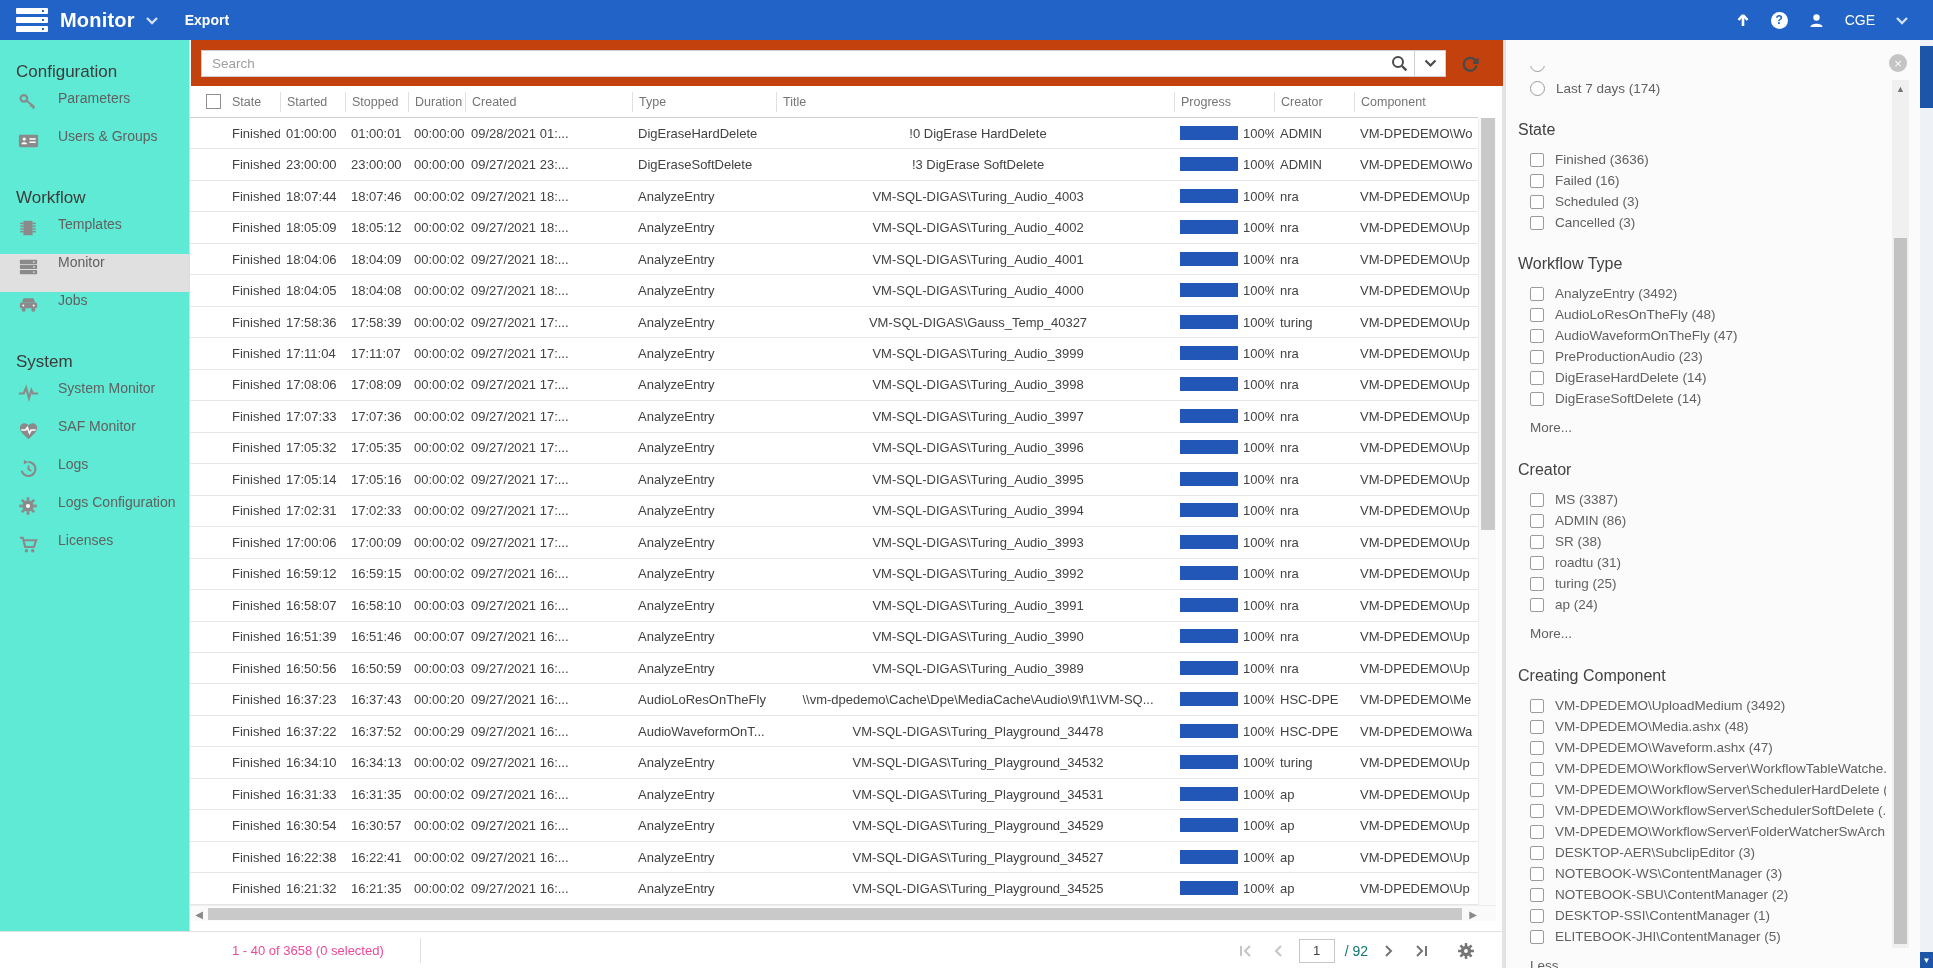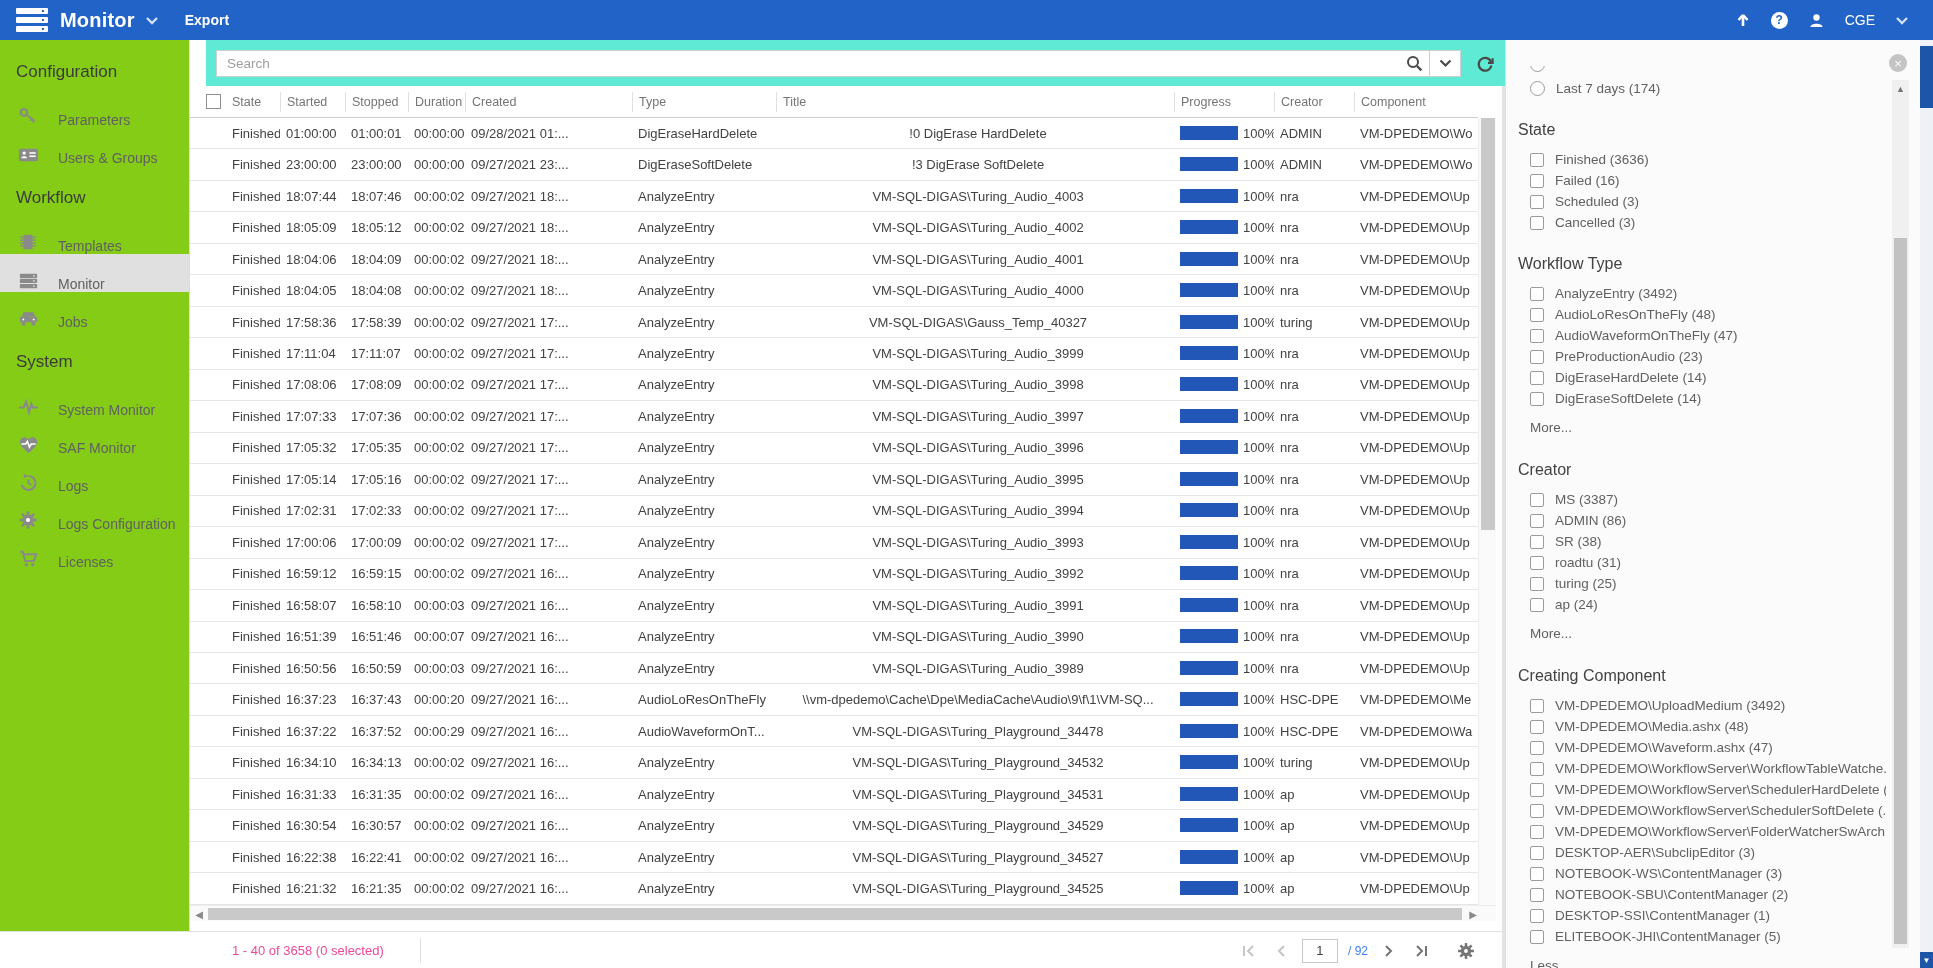--- a/index.html
+++ b/index.html
@@ -12,32 +12,32 @@
   .logo i { display:block; width:32px; height:6px; background:#fff; border-radius:1px; position:relative; }
   .logo i::after { content:""; position:absolute; right:4px; top:2px; width:2px; height:2px; background:#2163c7; }
   .app-title { font-size:20px; font-weight:700; margin-left:12px; letter-spacing:.2px; }
   .tb-chev { margin-left:10px; }
   .export { margin-left:26px; font-size:14px; font-weight:700; cursor:pointer; }
   .tb-right { position:absolute; right:24px; top:0; height:40px; display:flex; align-items:center; gap:20px; }
   .help-circle { width:17px; height:17px; background:#fff; border-radius:50%; color:#2163c7; font-size:12px; font-weight:700; display:flex; align-items:center; justify-content:center; }
   .username { font-size:14px; }
 
   
-  .sidebar { position:absolute; left:0; top:40px; width:190px; height:891px; background:#84cc16; border-right:1px solid #dcdcdc; padding-top:14px; }
+  .sidebar { position:absolute; left:0; top:40px; width:190px; height:891px; background:#5eead4; border-right:1px solid #dcdcdc; padding-top:14px; }
   .sb-heading { font-size:17px; color:#3c3c3c; margin:22px 0 8px 16px; }
   .sb-heading.first { margin-top:8px; }
-  .sb-item { height:38px; display:flex; align-items:flex-end; gap:18px; padding-left:16px; font-size:14px; color:#616161; cursor:pointer; }
+  .sb-item { height:38px; display:flex; align-items:flex-start; gap:18px; padding-left:16px; font-size:14px; color:#616161; cursor:pointer; }
   .sb-item.selected { background:#e0e0e0; }
   .sb-icon { width:24px; height:24px; flex:0 0 24px; display:flex; align-items:center; justify-content:center; }
   .sidebar-collapse { position:absolute; left:0; top:931px; width:190px; height:37px; background:#fff; border-top:1px solid #e0e0e0; border-right:1px solid #e0e0e0; display:flex; align-items:center; justify-content:flex-end; padding-right:18px; }
   .collapse-glyph { font-size:20px; color:#9e9e9e; cursor:pointer; line-height:1; }
 
   
   .main { position:absolute; left:190px; top:40px; width:1312px; height:891px; background:#fff; }
-  .searchrow { position:absolute; left:16px; top:0; width:100%; height:46px; background:#5eead4; display:flex; align-items:center; }
+  .searchrow { position:absolute; left:1px; top:0; width:100%; height:46px; background:#c2410c; display:flex; align-items:center; }
   .searchbox { position:absolute; left:10px; top:10px; width:1444px; height:27px; border:1px solid #cfcfcf; background:#fff; display:flex; align-items:center; }
   .searchbox { width:1245px; }
   .searchbox input { flex:1; border:0; outline:none; font-size:13.5px; color:#424242; padding:0 10px; font-family:inherit; }
   .searchbox input::placeholder { color:#9e9e9e; }
   .sb-divider { width:1px; height:27px; background:#cfcfcf; }
   .icon-btn { width:30px; height:27px; display:flex; align-items:center; justify-content:center; cursor:pointer; }
   .refresh-btn { position:absolute; left:1265px; top:10px; width:28px; height:27px; display:flex; align-items:center; justify-content:center; cursor:pointer; }
 
   .thead { position:absolute; left:0; top:46px; width:1288px; height:32px; display:flex; align-items:center; border-bottom:1px solid #cfcfcf; background:#fff; font-size:12.5px; color:#757575; }
   .thead .hc { height:20px; display:flex; align-items:center; padding-left:6px; border-left:1px solid #e0e0e0; overflow:hidden; white-space:nowrap; }
@@ -67,21 +67,21 @@
   .hthumb { position:absolute; left:18px; top:2px; width:1254px; height:12px; background:#c9c9c9; cursor:pointer; }
   .harrow { position:absolute; top:2px; width:14px; height:12px; color:#8a8a8a; font-size:10px; display:flex; align-items:center; justify-content:center; cursor:pointer; }
 
   
   .statusbar { position:absolute; left:0; top:931px; width:1502px; height:37px; background:#fff; border-top:1px solid #e0e0e0; }
   .range-text { position:absolute; left:232px; top:0; height:37px; display:flex; align-items:center; font-size:13px; color:#ec4899; }
   .sb-vline { position:absolute; left:420px; top:6px; width:1px; height:25px; background:#e0e0e0; }
   .pager { position:absolute; right:70px; top:0; height:37px; display:flex; align-items:center; gap:10px; }
   .pg-btn { width:22px; height:22px; display:flex; align-items:center; justify-content:center; cursor:pointer; }
   .page-input { width:36px; height:24px; border:1px solid #c6c6c6; text-align:center; font-size:13px; color:#424242; font-family:inherit; }
-  .page-total { font-size:12px; color:#3b82f6; }
+  .page-total { font-size:14px; color:#0f766e; }
   .gear-btn { position:absolute; right:24px; top:7px; width:24px; height:24px; display:flex; align-items:center; justify-content:center; cursor:pointer; }
 
   
   .fpanel { position:absolute; left:1505px; top:40px; width:415px; height:928px; background:#fbfbfb; border-left:1px solid #e0e0e0; padding:26px 34px 0 8px; overflow:hidden; }
   .panel-close { position:absolute; left:383px; top:14px; width:18px; height:18px; border-radius:50%; background:#c4c4c4; color:#fff; font-size:13px; display:flex; align-items:center; justify-content:center; cursor:pointer; }
   .clipped-row { height:12px; overflow:hidden; position:relative; margin-left:16px; }
   .clipped-row .radio { position:absolute; top:-9px; }
   .frow { display:flex; align-items:center; gap:11px; height:21px; margin-left:16px; font-size:13.5px; color:#616161; cursor:pointer; white-space:nowrap; overflow:hidden; }
   .frow.r1 { }
   .radio { width:15px; height:15px; border:1px solid #9b9b9b; border-radius:50%; background:#fff; flex:0 0 15px; }

